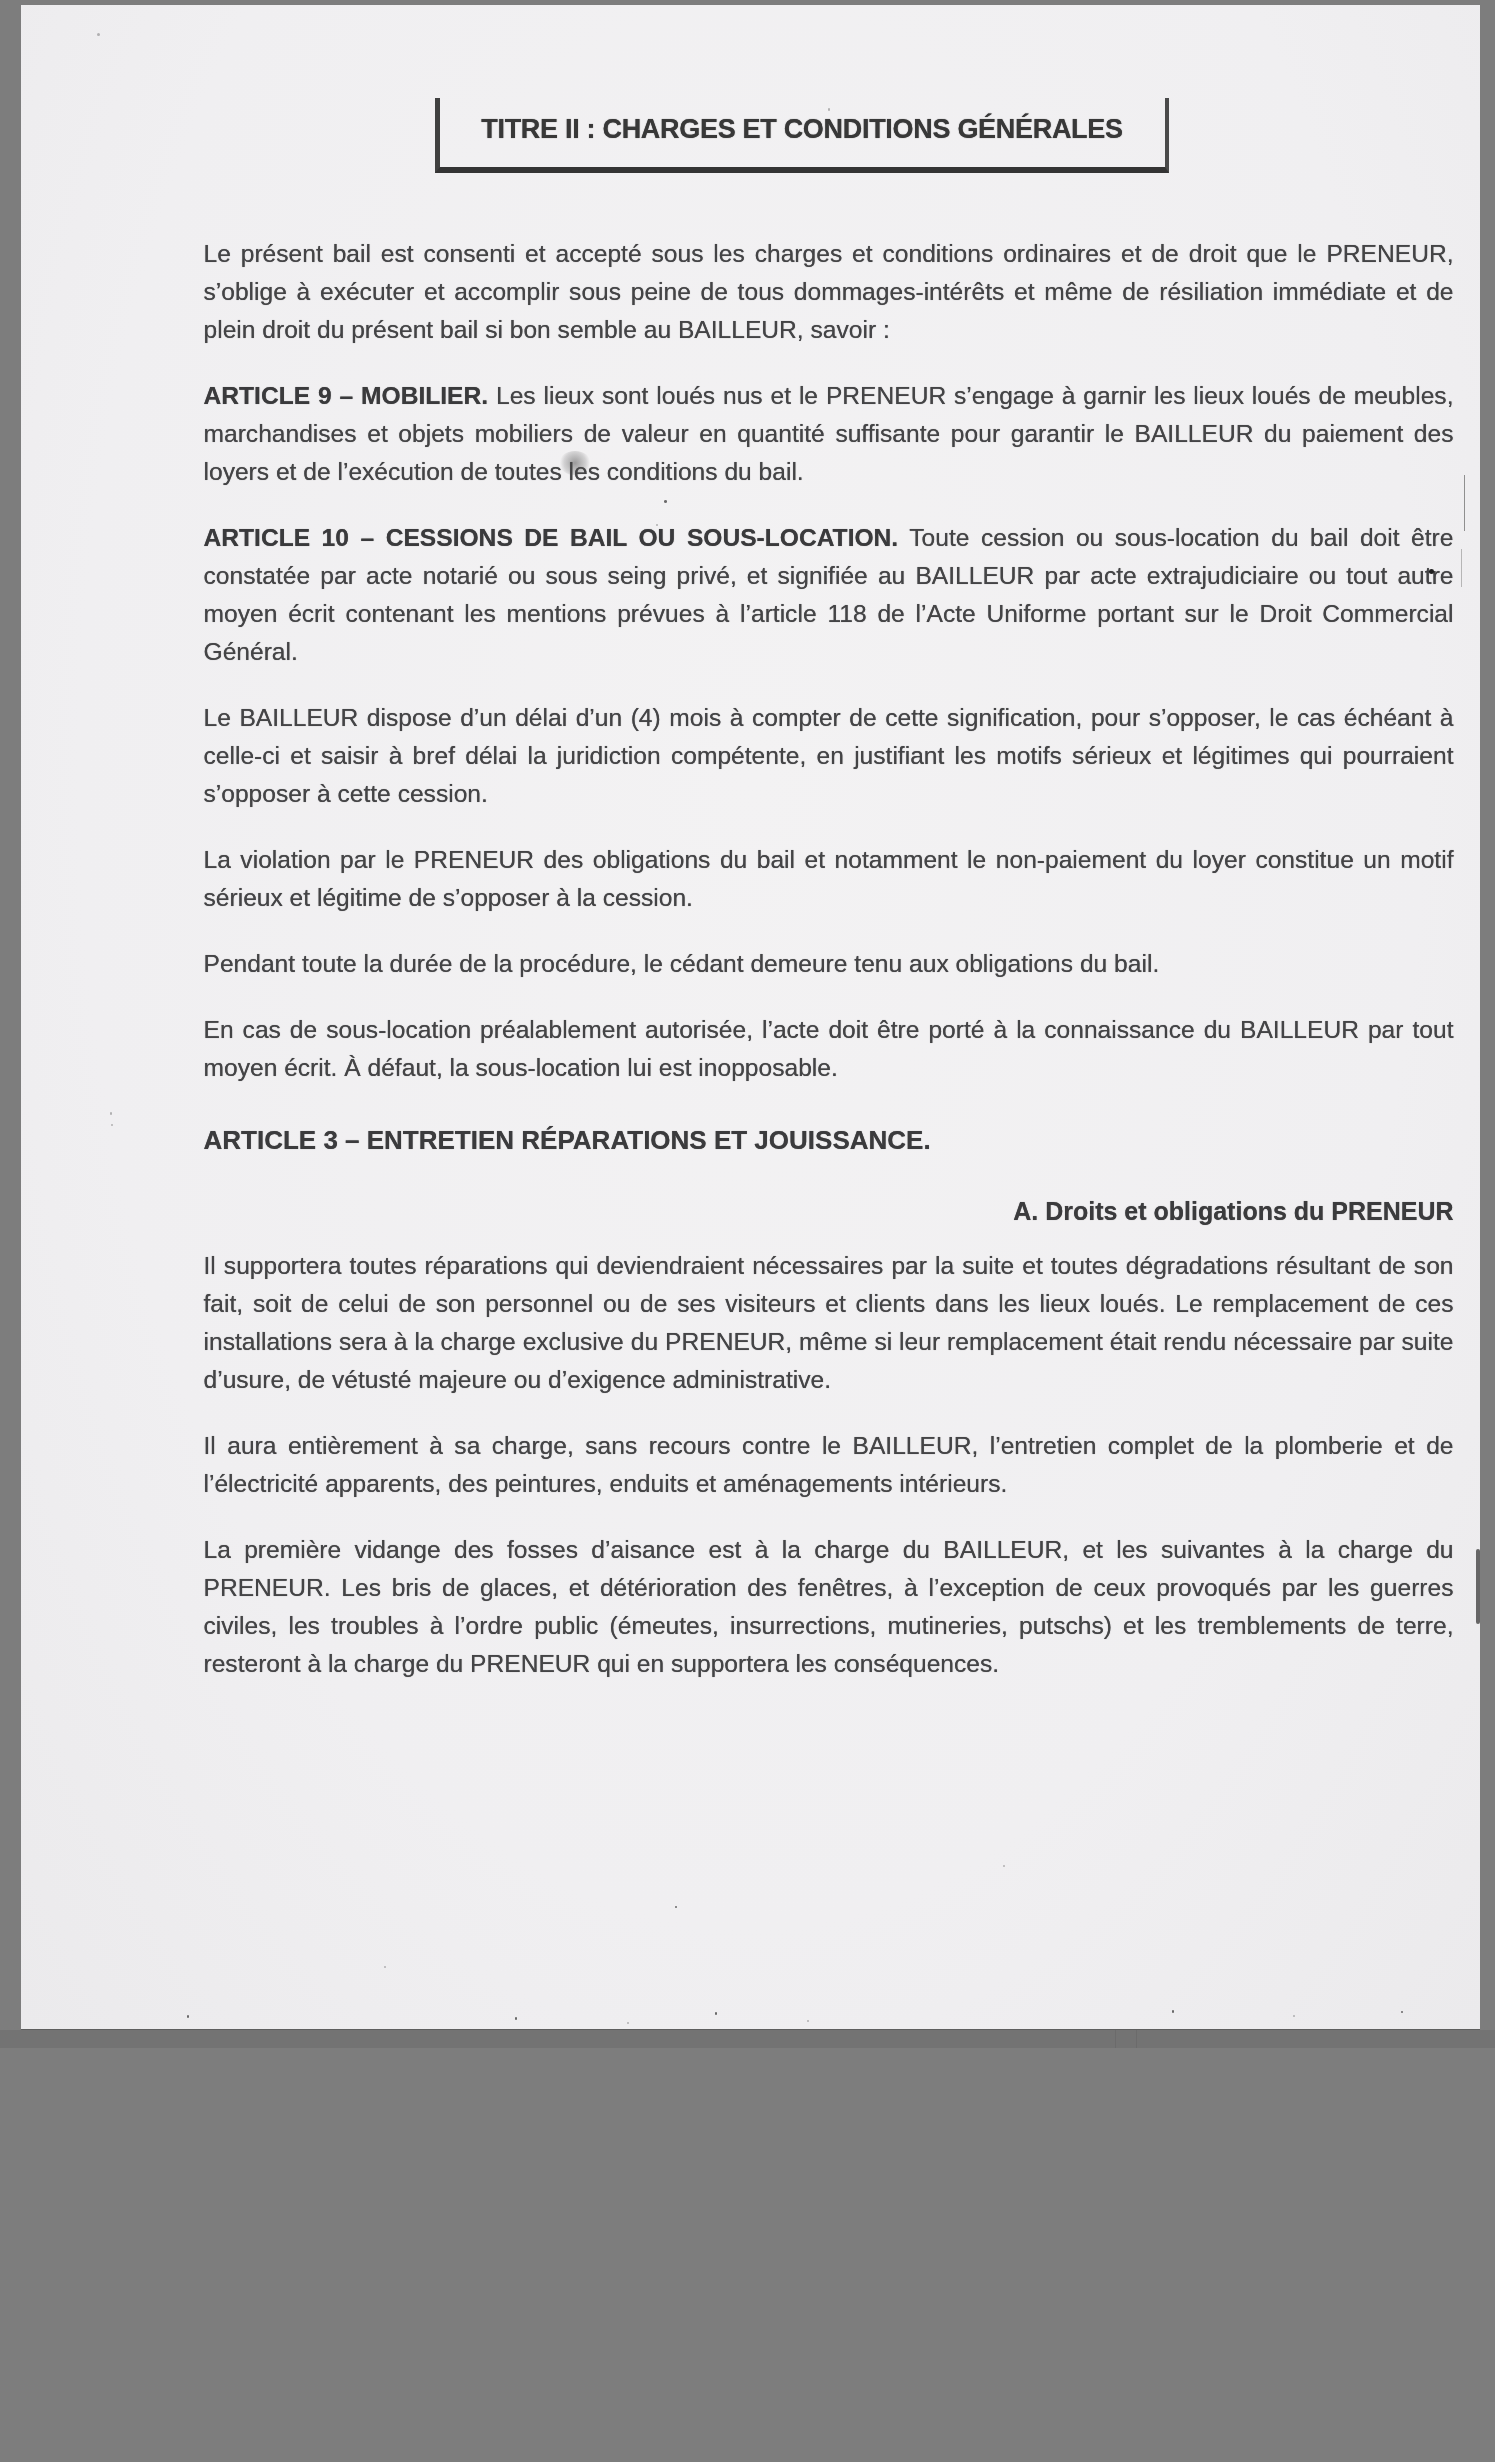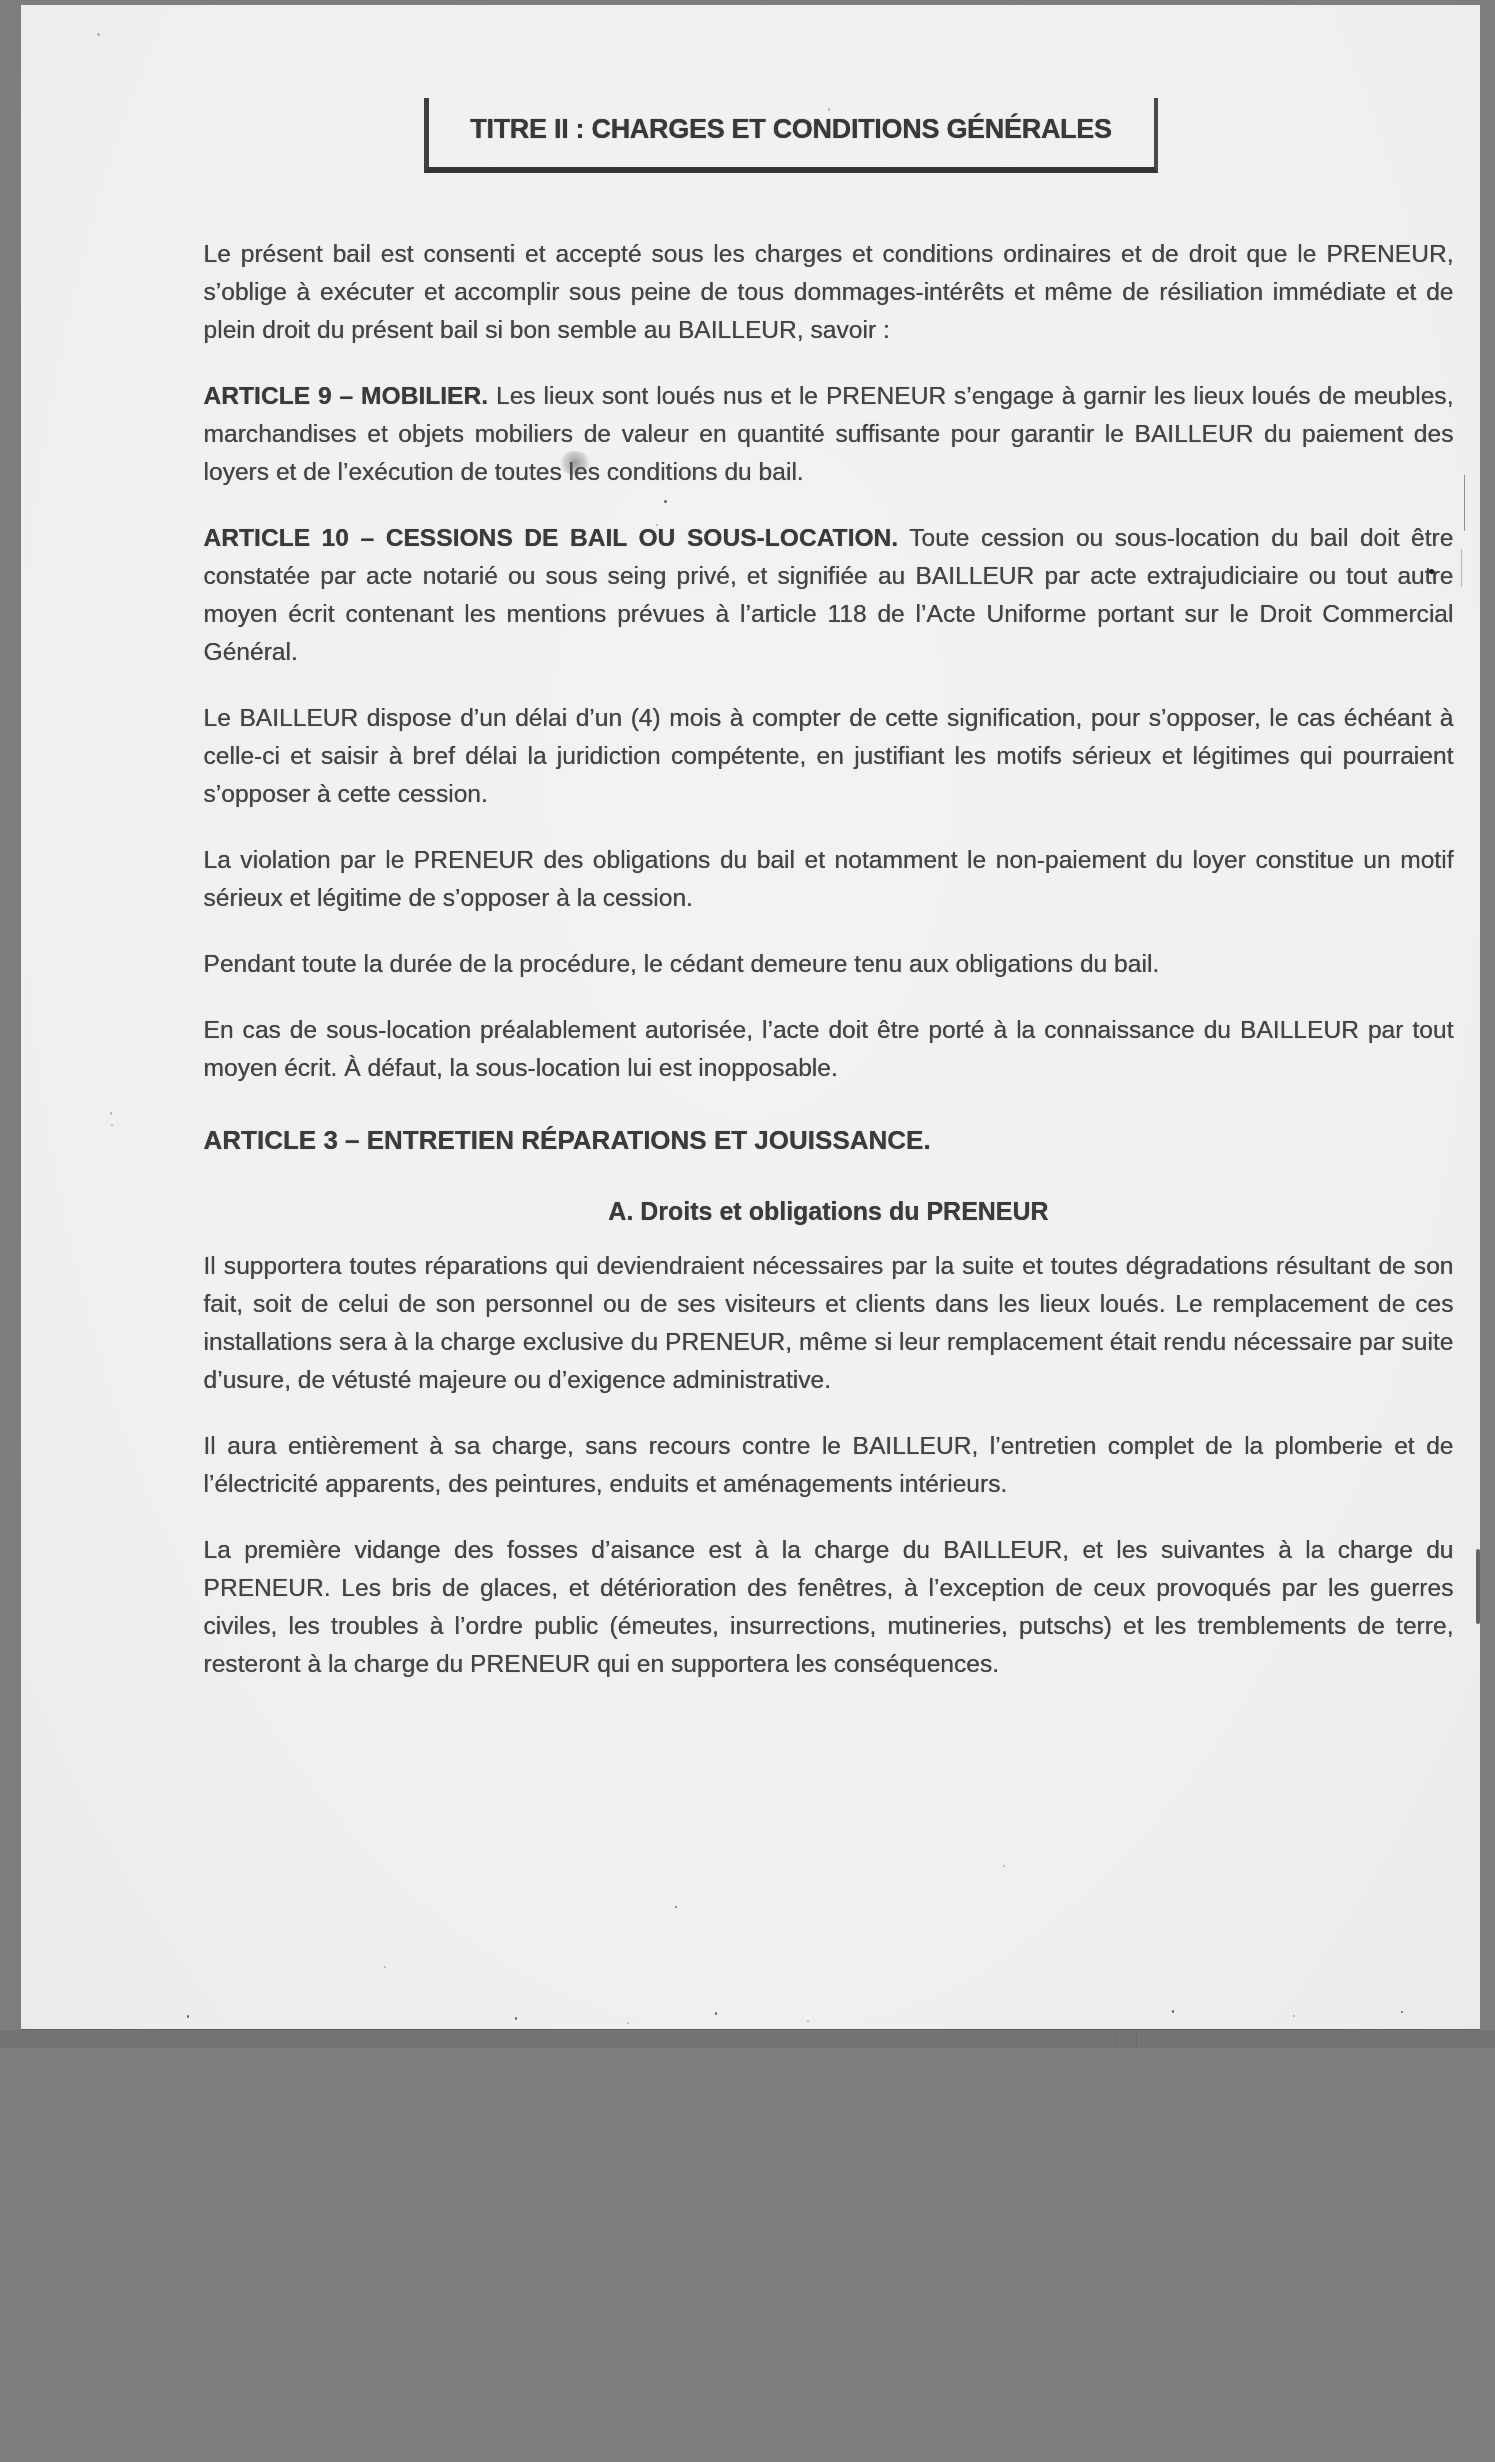--- a/index.html
+++ b/index.html
@@ -17,21 +17,21 @@
     background: radial-gradient(ellipse at 50% 38%, #f3f2f3 0%, #f0eff1 65%, #ebeaec 100%);
     border-bottom:2.9px solid #5e5e5e;
   }
   .under-strip {
     position:absolute; left:0; top:2030px; width:1495px; height:17.6px;
     background:#737373;
   }
   .streak { position:absolute; top:2030px; width:1.2px; height:17.6px; background:#6b6b6b; }
 
   .title-box {
-    position:absolute; left:403px; top:93px;
+    position:absolute; left:414px; top:93px;
     width:734px; height:75px;
     box-sizing:border-box;
     border-left:5.3px solid #404040;
     border-right:4.1px solid #4a4a4a;
     border-bottom:6.4px solid #343434;
     display:flex; align-items:center; justify-content:center;
   }
   .title-box h1 {
     margin:0; padding:0 5.9px 4.7px 5.9px;
     font-size:27px; font-weight:bold;
@@ -53,21 +53,21 @@
   .content p { margin:0 0 28px 0; }
   .lead { font-weight:bold; color:#3a3a3c; }
   .h-art {
     margin:34px 0 33px 0;
     font-size:26px; font-weight:bold; color:#3b3b3d;
     text-align:left; line-height:38px;
   }
   .h-sub {
     margin:0 0 17.6px 0;
     font-size:25px; font-weight:bold; color:#3b3b3d;
-    text-align:center; line-height:38px;
+    text-align:right; line-height:38px;
   }
 
   
   .art { position:absolute; }
   .speck { background:#3c3c3c; border-radius:50%; opacity:.75; }
   .speck.faint { opacity:.35; }
   .dot-big { width:5.9px; height:5.3px; background:#1f1f1f; border-radius:50%; }
   .scratch { background:#8f8f8f; }
   .penmark { width:4.1px; height:75px; background:#4e4e4e; border-radius:2.3px; opacity:.85; }
   .smudge {

